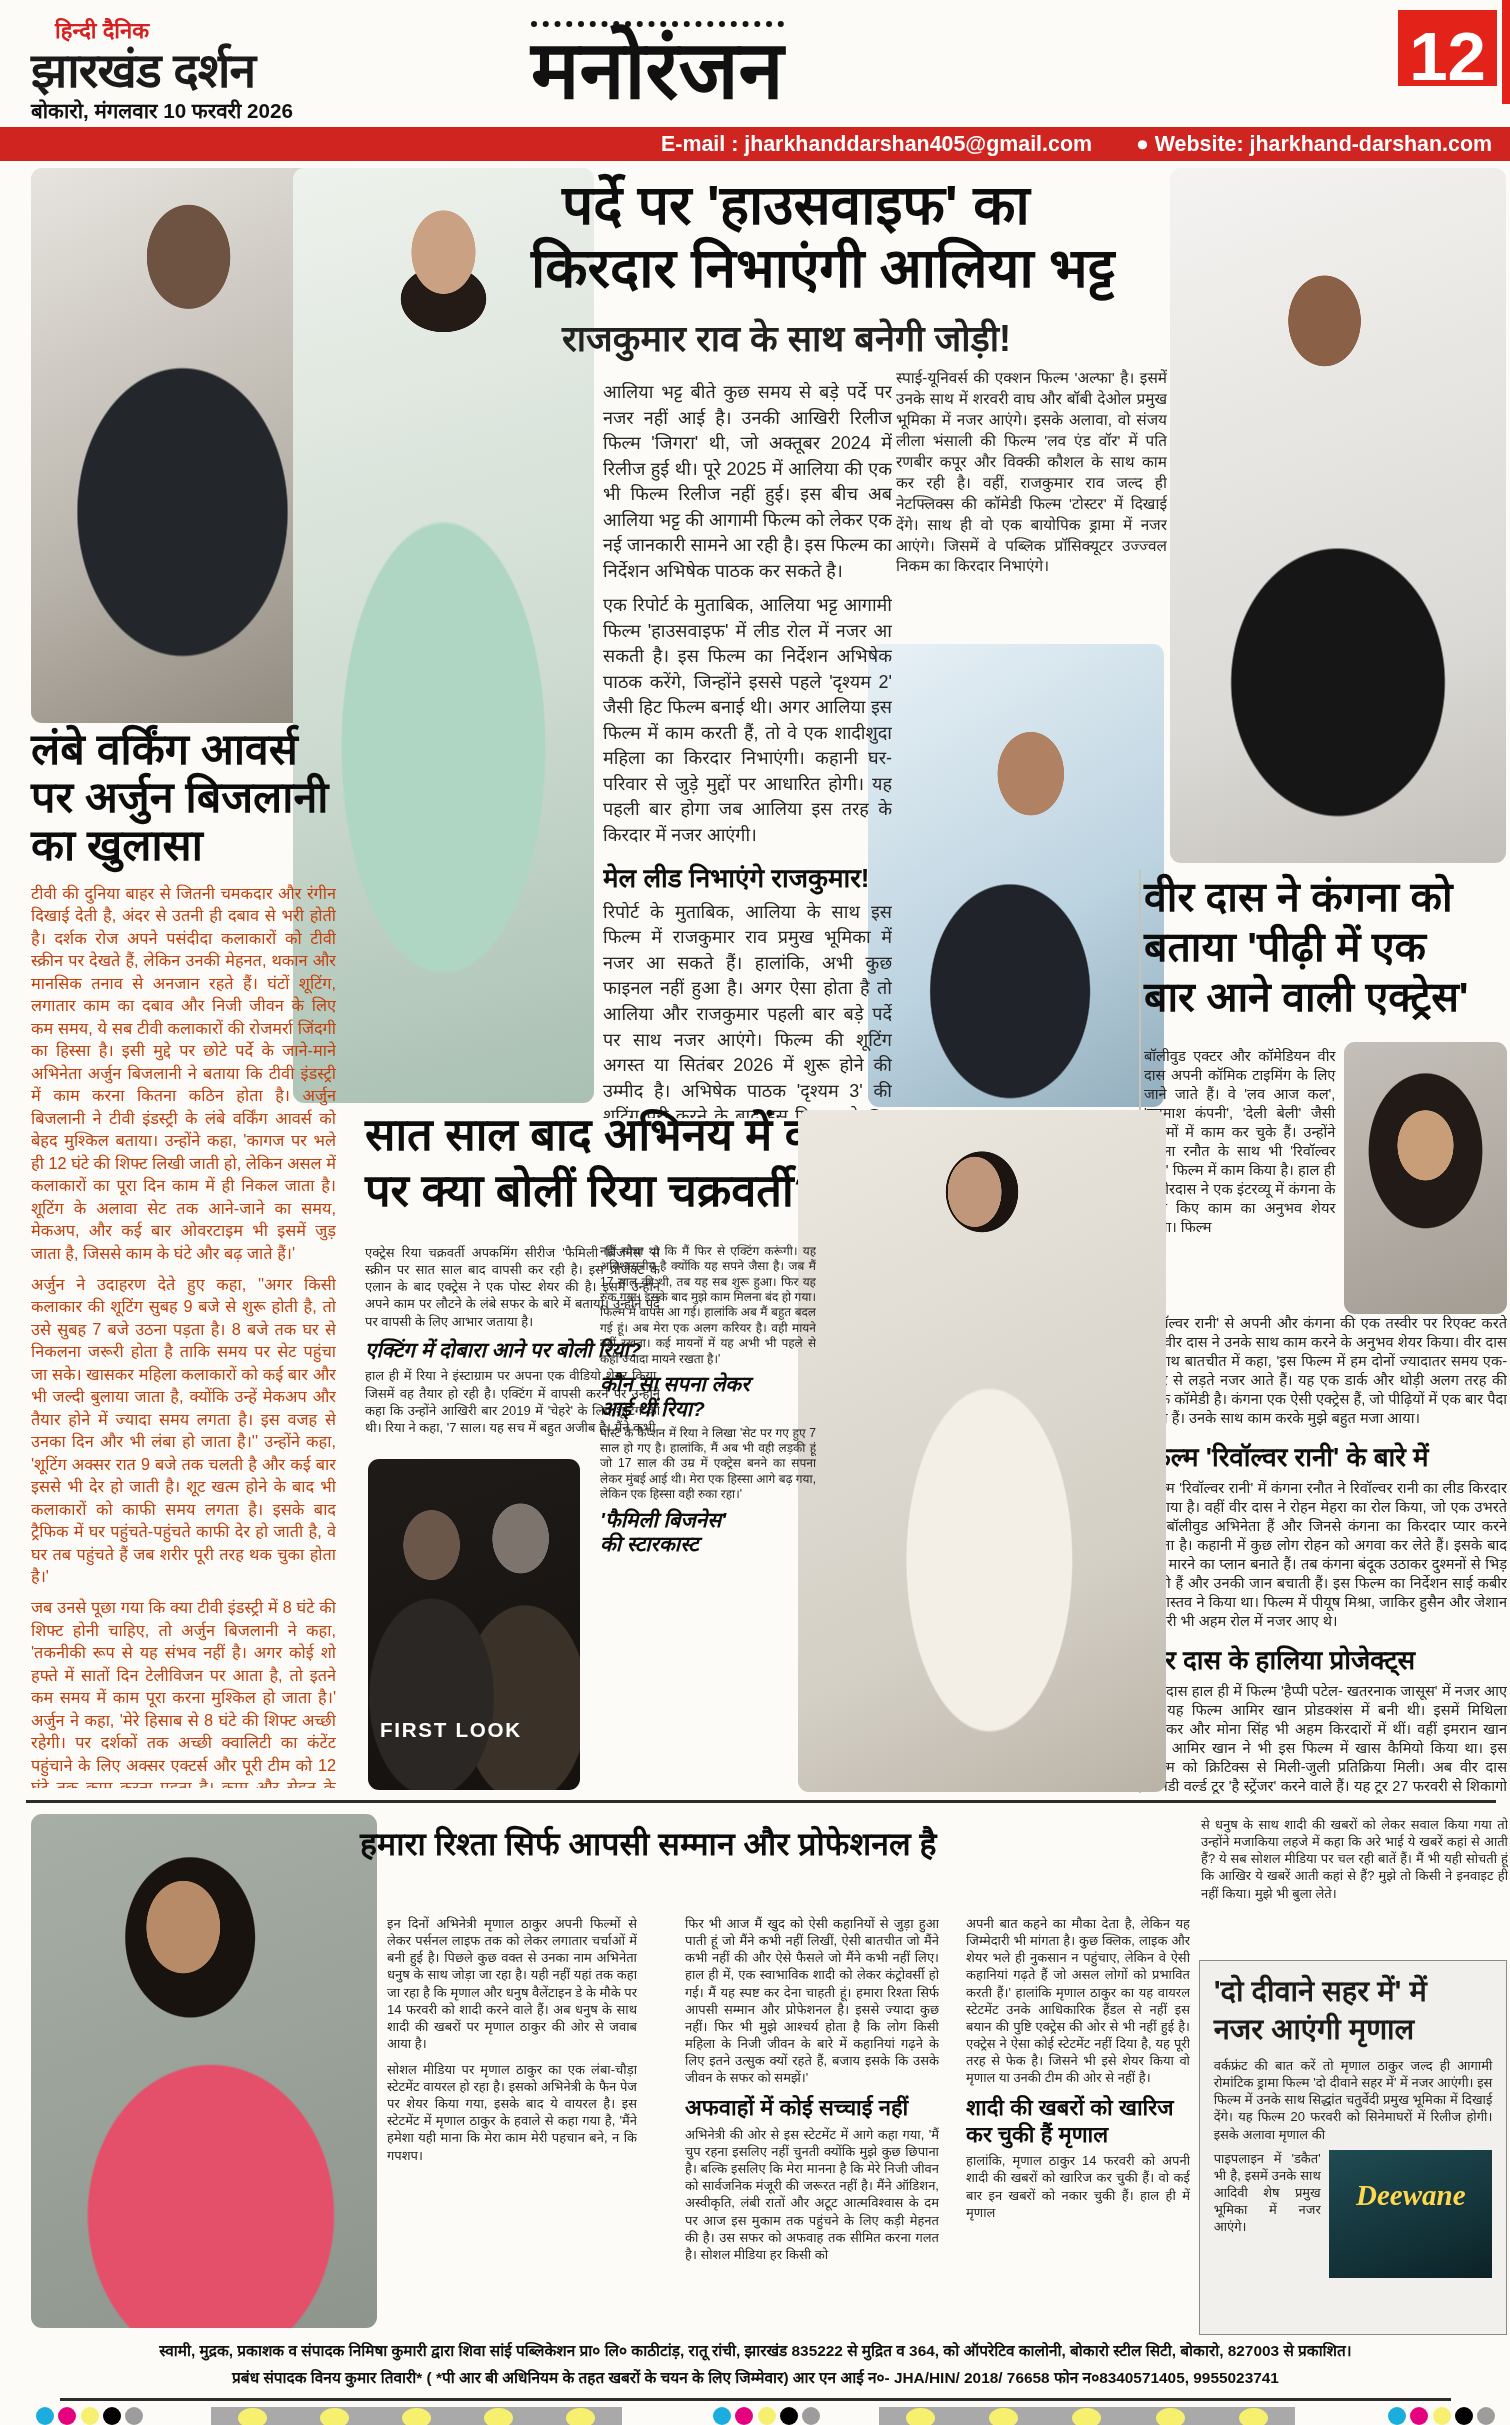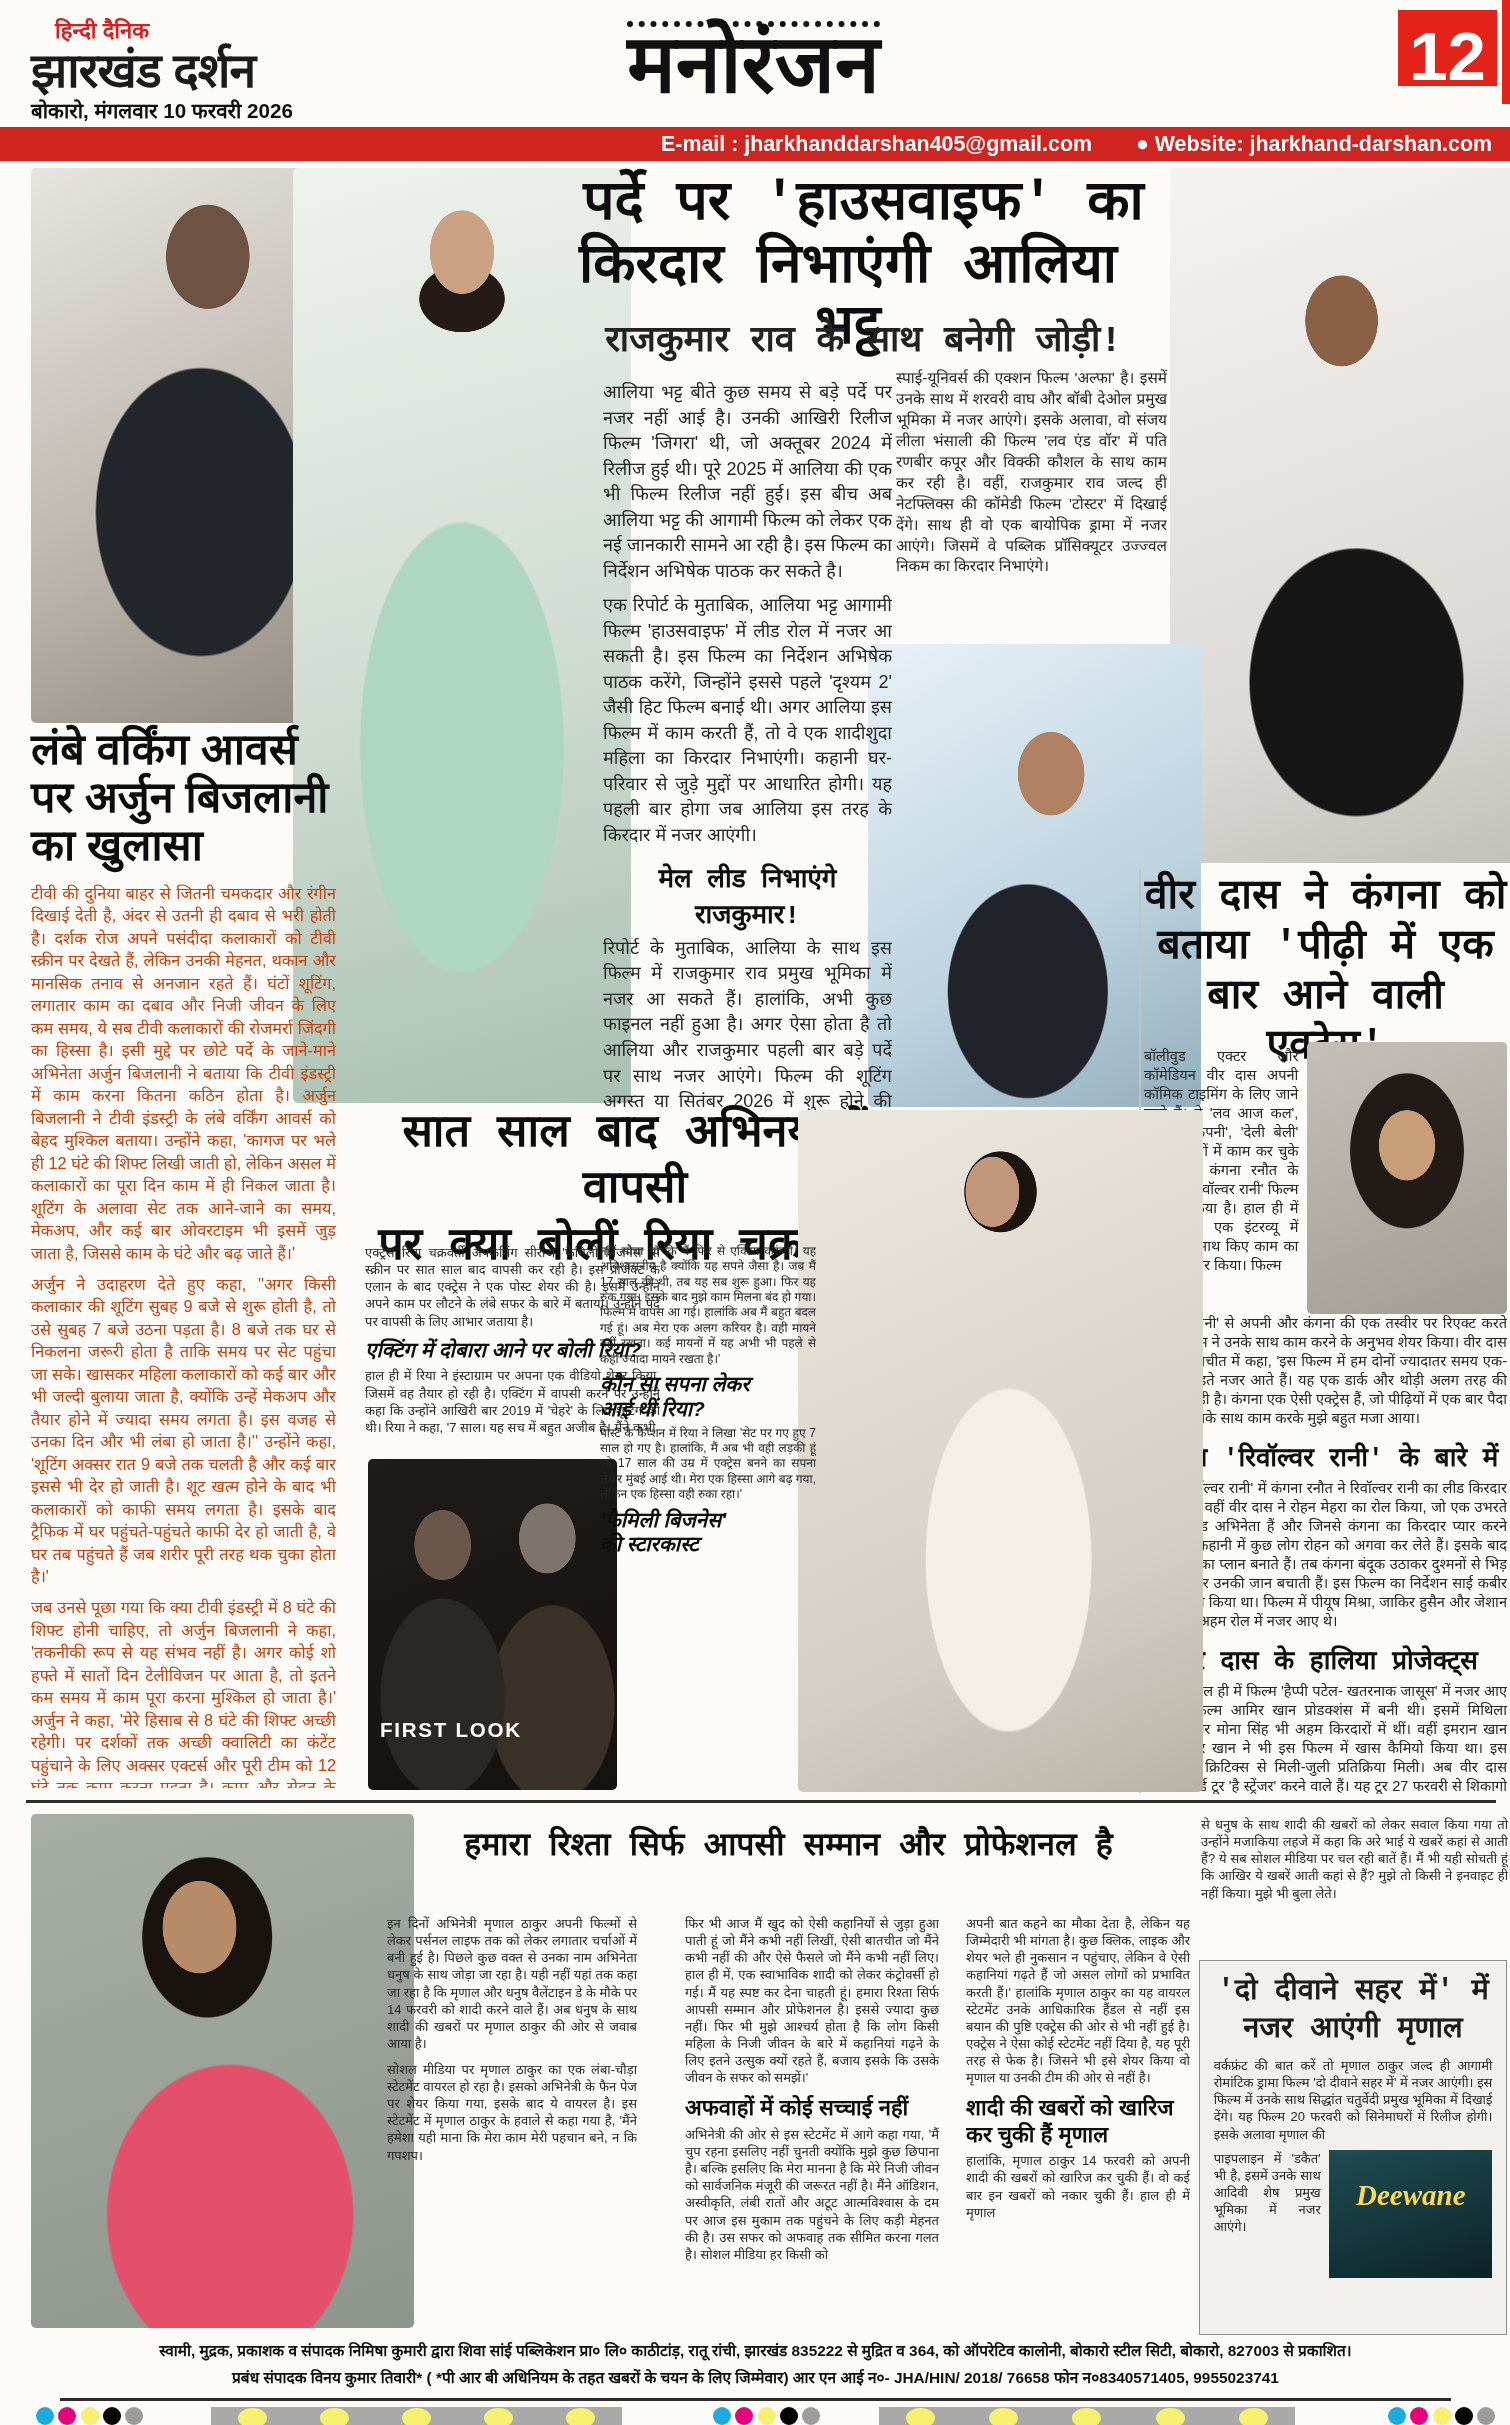--- a/index.html
+++ b/index.html
@@ -1,20 +1,20 @@
 <!DOCTYPE html>
 <html style="font-size:13.7px"><head>
 <meta charset="utf-8">
 <style>
   html,body{margin:0;padding:0;background:#e9e7e2;}
   .page{position:relative;width:1511px;height:2426px;background:#fcfbf8;margin:0 auto;
         font-family:"Liberation Sans","DejaVu Sans",sans-serif;color:#1c1c1c;overflow:hidden;}
   .abs{position:absolute;}
   .jt{text-align:justify;}
-  .ctr{text-align:center;font-family:Liberation Mono, monospace;}
+  .ctr{}
   .clip{overflow:hidden;}
   
   .kicker{font-size:22px;font-weight:bold;color:#d61f1f;}
   .masthead{font-size:48px;font-weight:bold;color:#1b1b1b;letter-spacing:-0.9px;}
   .dateline{font-size:20.6px;font-weight:bold;color:#111;}
   .section-title{font-size:81px;font-weight:bold;color:#111;border-top:6px dotted #151515;padding-top:1.7px;display:inline-block;line-height:1.05;}
   .pagebox{background:#e32219;color:#fff;font-size:69px;font-weight:bold;text-align:center;line-height:94px;}
   .redstrip{background:#e32219;}
   .contactbar{background:#cf2420;color:#fff;font-size:21.4px;font-weight:bold;line-height:34px;text-align:right;}
   .contactbar span{margin:0 19px;}
@@ -30,21 +30,21 @@
   .sub26{font-size:22px;font-weight:bold;color:#0f0f0f;margin:8.6px 0 4.3px;line-height:1.2;}
   
   .t21{font-size:18px;line-height:1.42;color:#262626;}
   .t19{font-size:16.3px;line-height:1.38;color:#c2410c;}
   .t18{font-size:15.4px;line-height:1.36;color:#262626;}
   .t17{font-size:14.6px;line-height:1.3;color:#262626;}
   .t15{font-size:13px;line-height:1.32;color:#262626;}
   .t14{font-size:12px;line-height:1.28;color:#262626;}
   .para{margin:0 0 8.6px 0;}
   
-  .photo{position:absolute;border-radius:5px;padding-left:37px;}
+  .photo{position:absolute;border-radius:11px;}
   .ph-arjun{background:
     radial-gradient(69px 86px at 52% 16%, #6e5342 0 60%, rgba(0,0,0,0) 61%),
     radial-gradient(163px 223px at 50% 62%, #23262b 0 64%, rgba(0,0,0,0) 65%),
     linear-gradient(155deg,#e7e4df 0%,#b9b4ab 60%,#8e887d 100%);}
   .ph-alia{background:
     radial-gradient(53px 69px at 50% 9%, #caa183 0 60%, rgba(0,0,0,0) 61%),
     radial-gradient(77px 60px at 50% 14%, #241a16 0 55%, rgba(0,0,0,0) 56%),
     radial-gradient(163px 360px at 50% 62%, #aed6c2 0 62%, rgba(0,0,0,0) 63%),
     linear-gradient(165deg,#eef2ec 0%,#cfdcd2 55%,#a9c0b2 100%);}
   .ph-vir{background:

